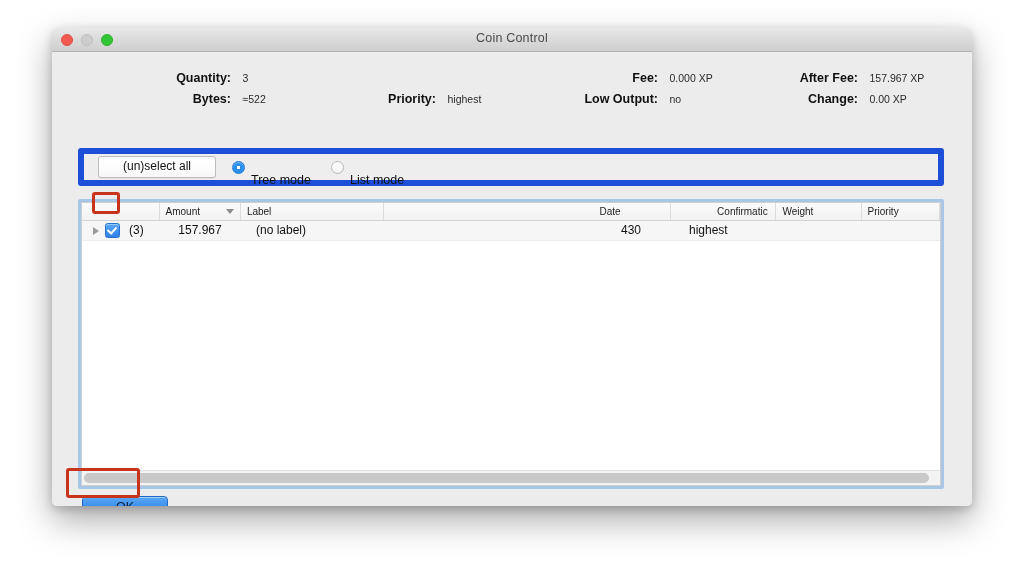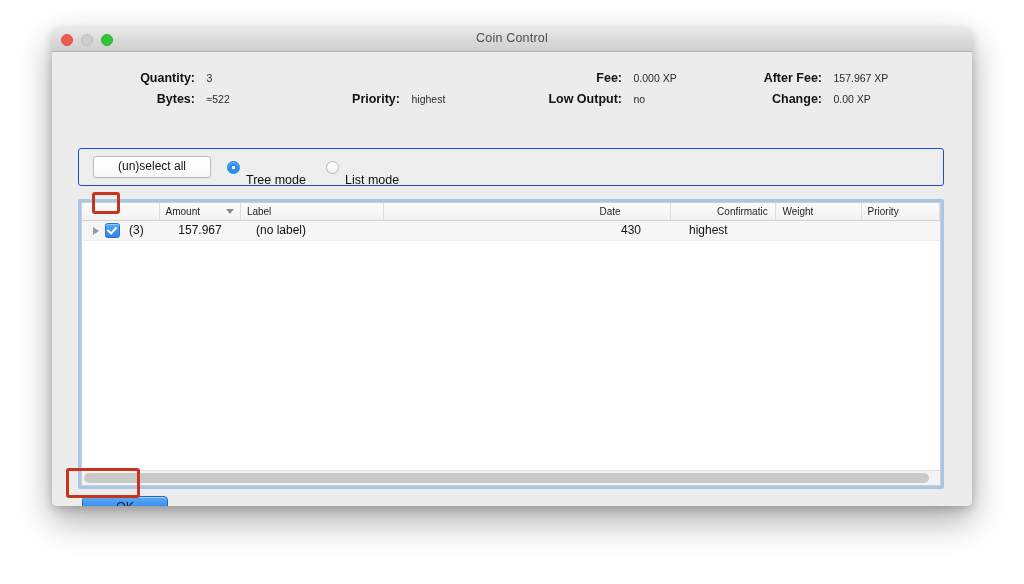--- a/index.html
+++ b/index.html
@@ -75,20 +75,21 @@
   .stats {
     position: absolute;
     left: 0;
     top: 13px;
     width: 920px;
     height: 48px;
   }
   .stat {
     position: absolute;
     white-space: nowrap;
+    margin-left: 36px;
   }
   .stat .lbl {
     font-size: 12.5px;
     font-weight: bold;
     color: #111;
     display: inline-block;
     text-align: right;
   }
   .stat .val {
     font-size: 10.5px;
@@ -112,21 +113,21 @@
   .s-afterfee .lbl, .s-change .lbl      { width: 90px; }
 
   
   .toolbar {
     position: absolute;
     left: 26px;
     top: 96px;
     width: 866px;
     height: 38px;
     background: #eeeeee;
-    border: 1px solid #1d4ed8;
+    border: 6px solid #1d4ed8;
     border-radius: 3px;
     display: flex;
     align-items: center;
     padding-left: 14px;
     box-sizing: border-box;
   }
 
   .btn-unselect {
     height: 20px;
     min-width: 94px;

